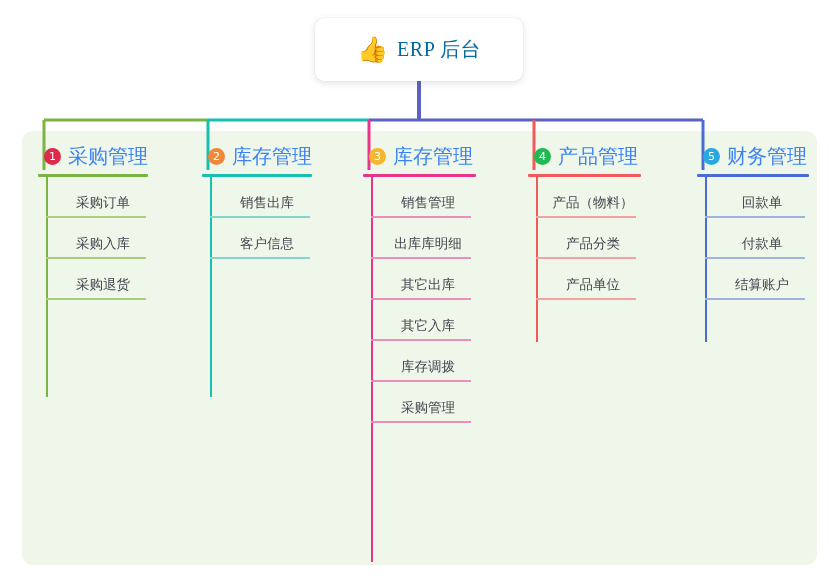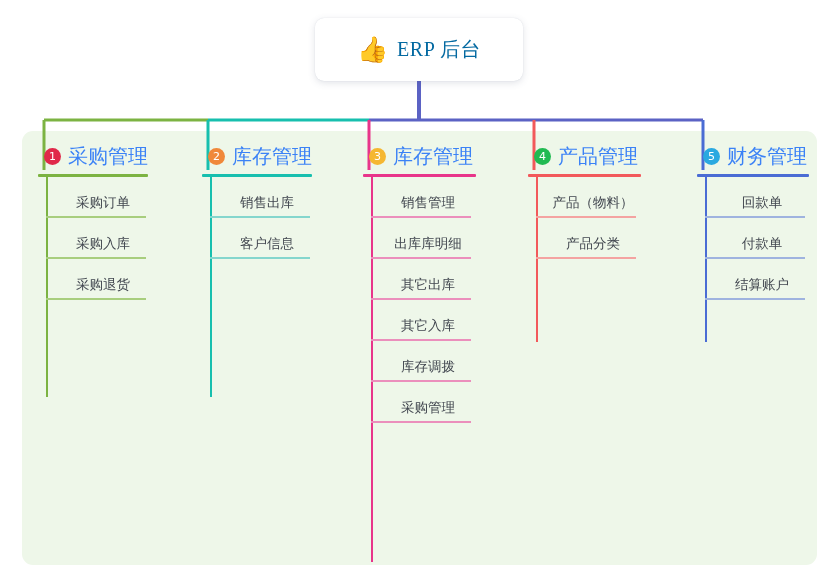--- a/index.html
+++ b/index.html
@@ -228,20 +228,26 @@
               <span class="item-label">产品（物料）</span>
               <div class="item-rule" style="background: rgb(244, 163, 161);"></div>
             </div>
           </div>
           <div class="item">
             <div class="item-inner">
               <span class="item-label">产品分类</span>
               <div class="item-rule" style="background: rgb(244, 163, 161);"></div>
             </div>
           </div>
+          <div class="item">
+            <div class="item-inner">
+              <span class="item-label">产品单位</span>
+              <div class="item-rule" style="background: rgb(244, 163, 161);"></div>
+            </div>
+          </div>
         </div>
       </div>
       <div class="col" style="left: 697px;">
         <div class="col-head">
           <span class="badge" style="background: rgb(42, 169, 224);">5</span>
           <span class="col-title">财务管理</span>
         </div>
         <div class="head-rule" style="background: rgb(74, 108, 212); width: 112px;"></div>
         <div class="items">
           <div class="spine" style="background: rgb(74, 108, 212); height: 165px;"></div>

